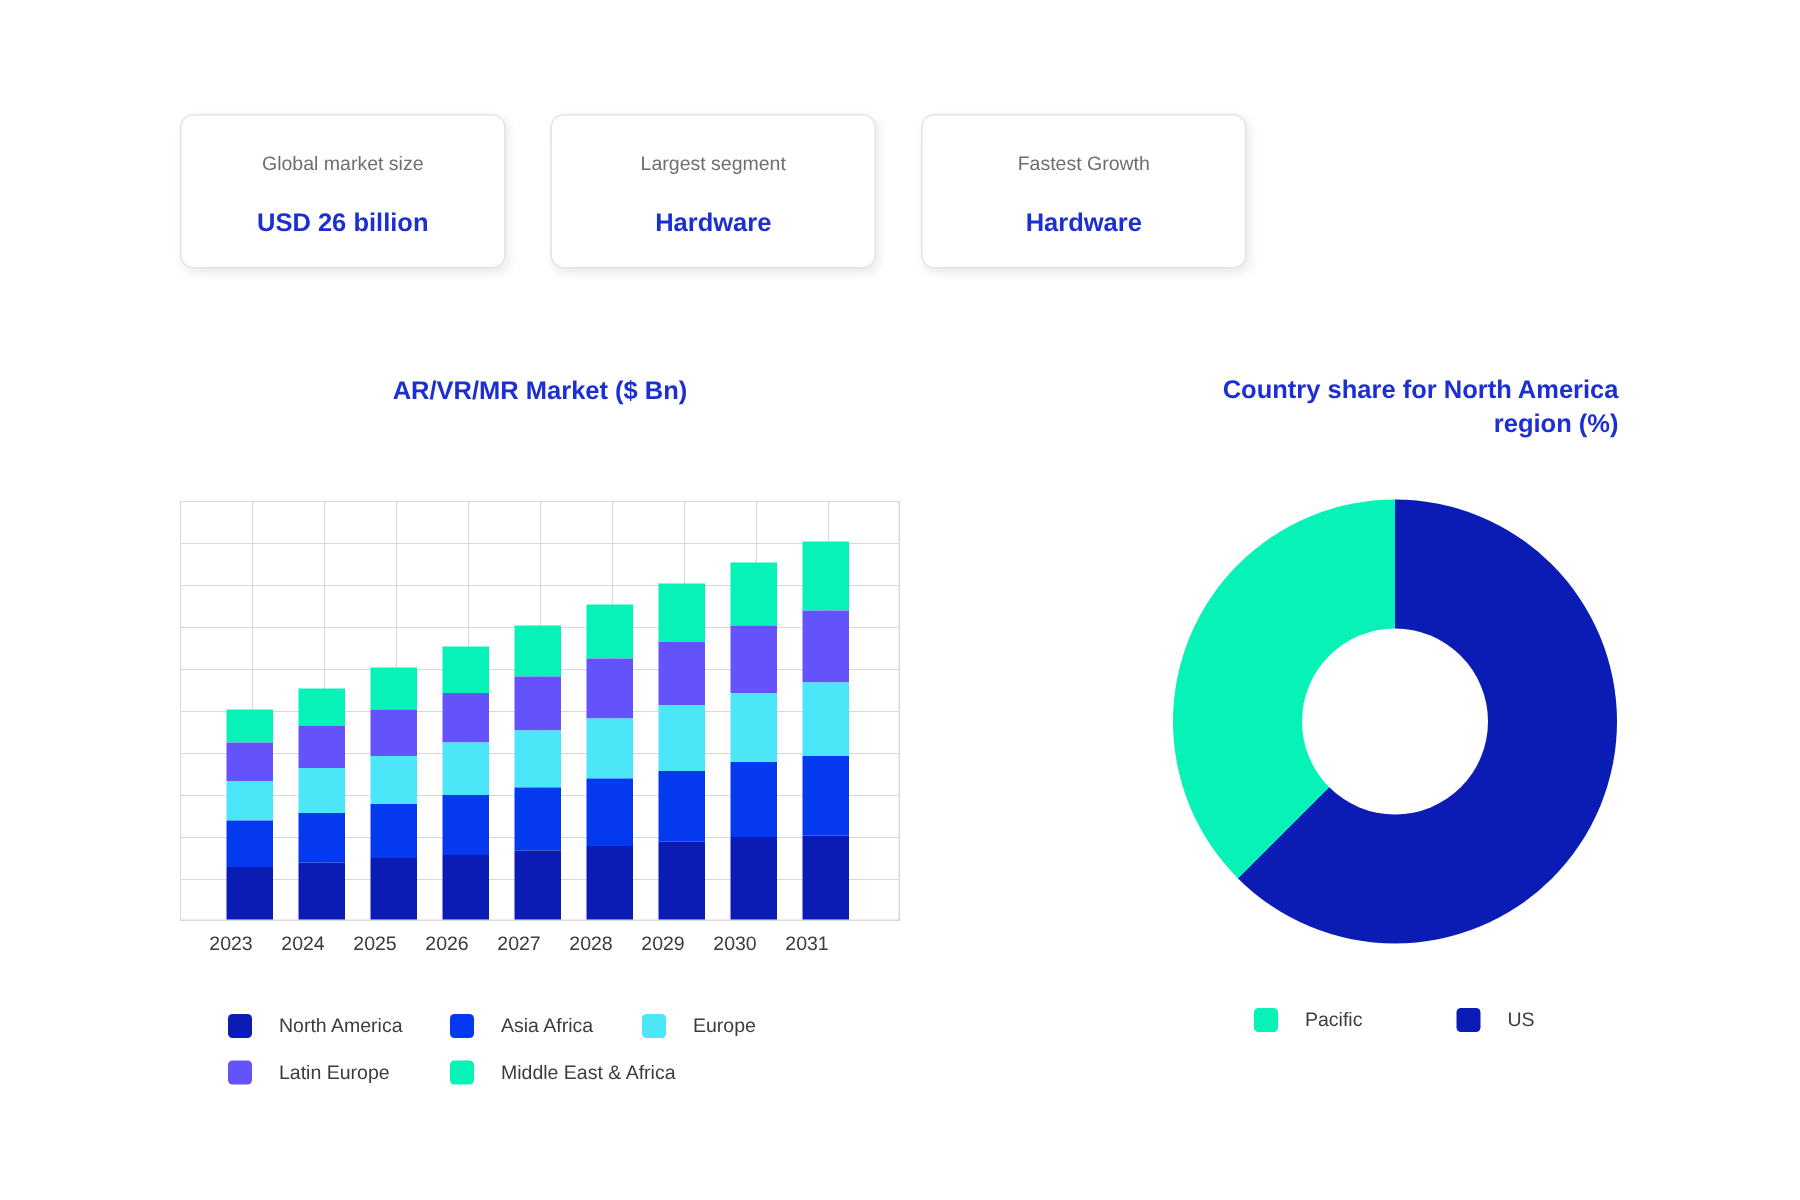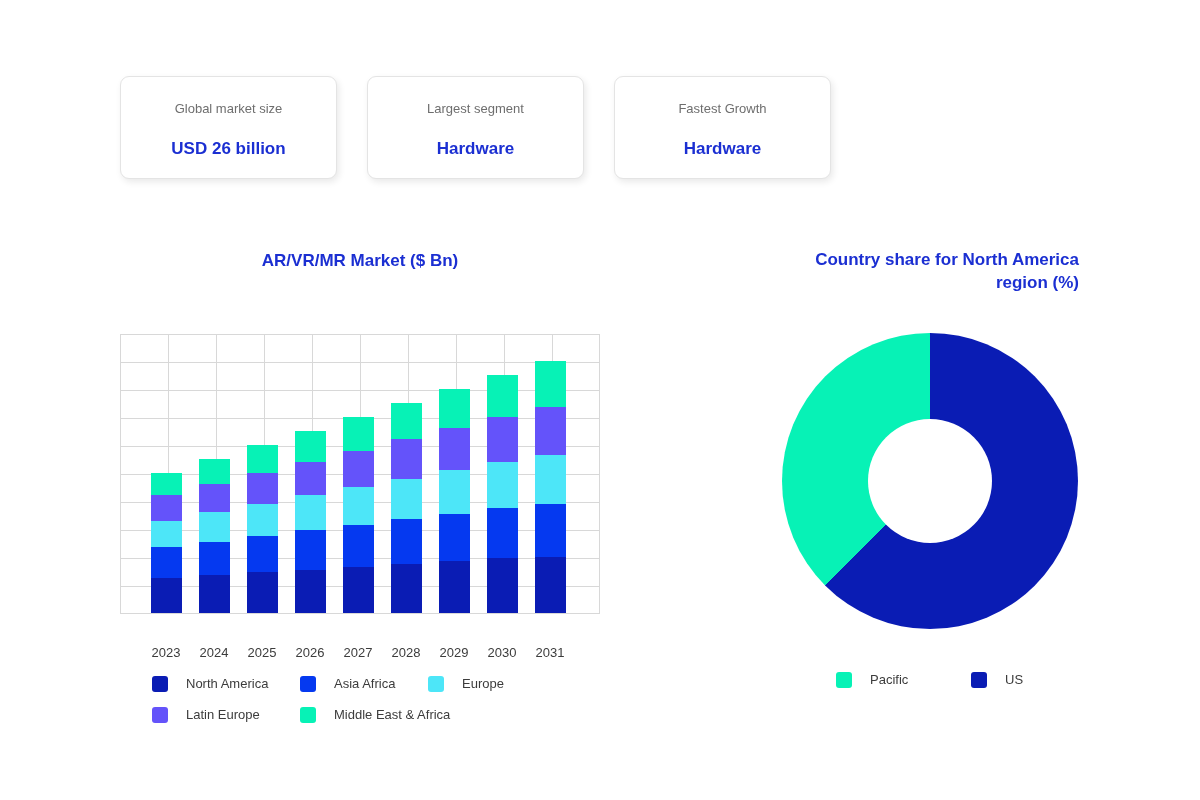--- a/index.html
+++ b/index.html
@@ -25,21 +25,21 @@
   .bar-plot{
     position:absolute;left:120px;top:334px;width:480px;height:280px;box-sizing:border-box;
     background-image:
       linear-gradient(to right,#d8d8d8 1px,transparent 1px),
       linear-gradient(to bottom,#d8d8d8 1px,transparent 1px);
     background-size:48px 28px;
     border-right:1px solid #d8d8d8;border-bottom:1px solid #d8d8d8;
   }
   .bar-col{position:absolute;bottom:0;width:31px;display:flex;flex-direction:column-reverse;}
   .bar-seg{width:100%;}
-  .x-labels{position:absolute;left:120px;top:621px;width:480px;height:18px;margin-top:24px;}
+  .x-labels{position:absolute;left:108px;top:621px;width:480px;height:18px;}
   .x-label{position:absolute;top:0;width:48px;text-align:center;font-size:13px;color:#3c3c3c;}
   
   .legend-layer{position:absolute;left:0;top:0;width:1200px;height:800px;pointer-events:none;border-radius:25px;}
   .legend-item{position:absolute;display:flex;align-items:center;}
   .legend-swatch{width:16px;height:16px;border-radius:3px;margin-right:18px;flex:none;}
   .legend-label{font-size:13px;color:#3c3c3c;white-space:nowrap;line-height:16px;}
   
   .donut{position:absolute;left:782px;top:333px;width:296px;height:296px;border-radius:50%;}
   .donut-hole{position:absolute;left:86px;top:86px;width:124px;height:124px;border-radius:50%;background:#ffffff;}
 </style>

